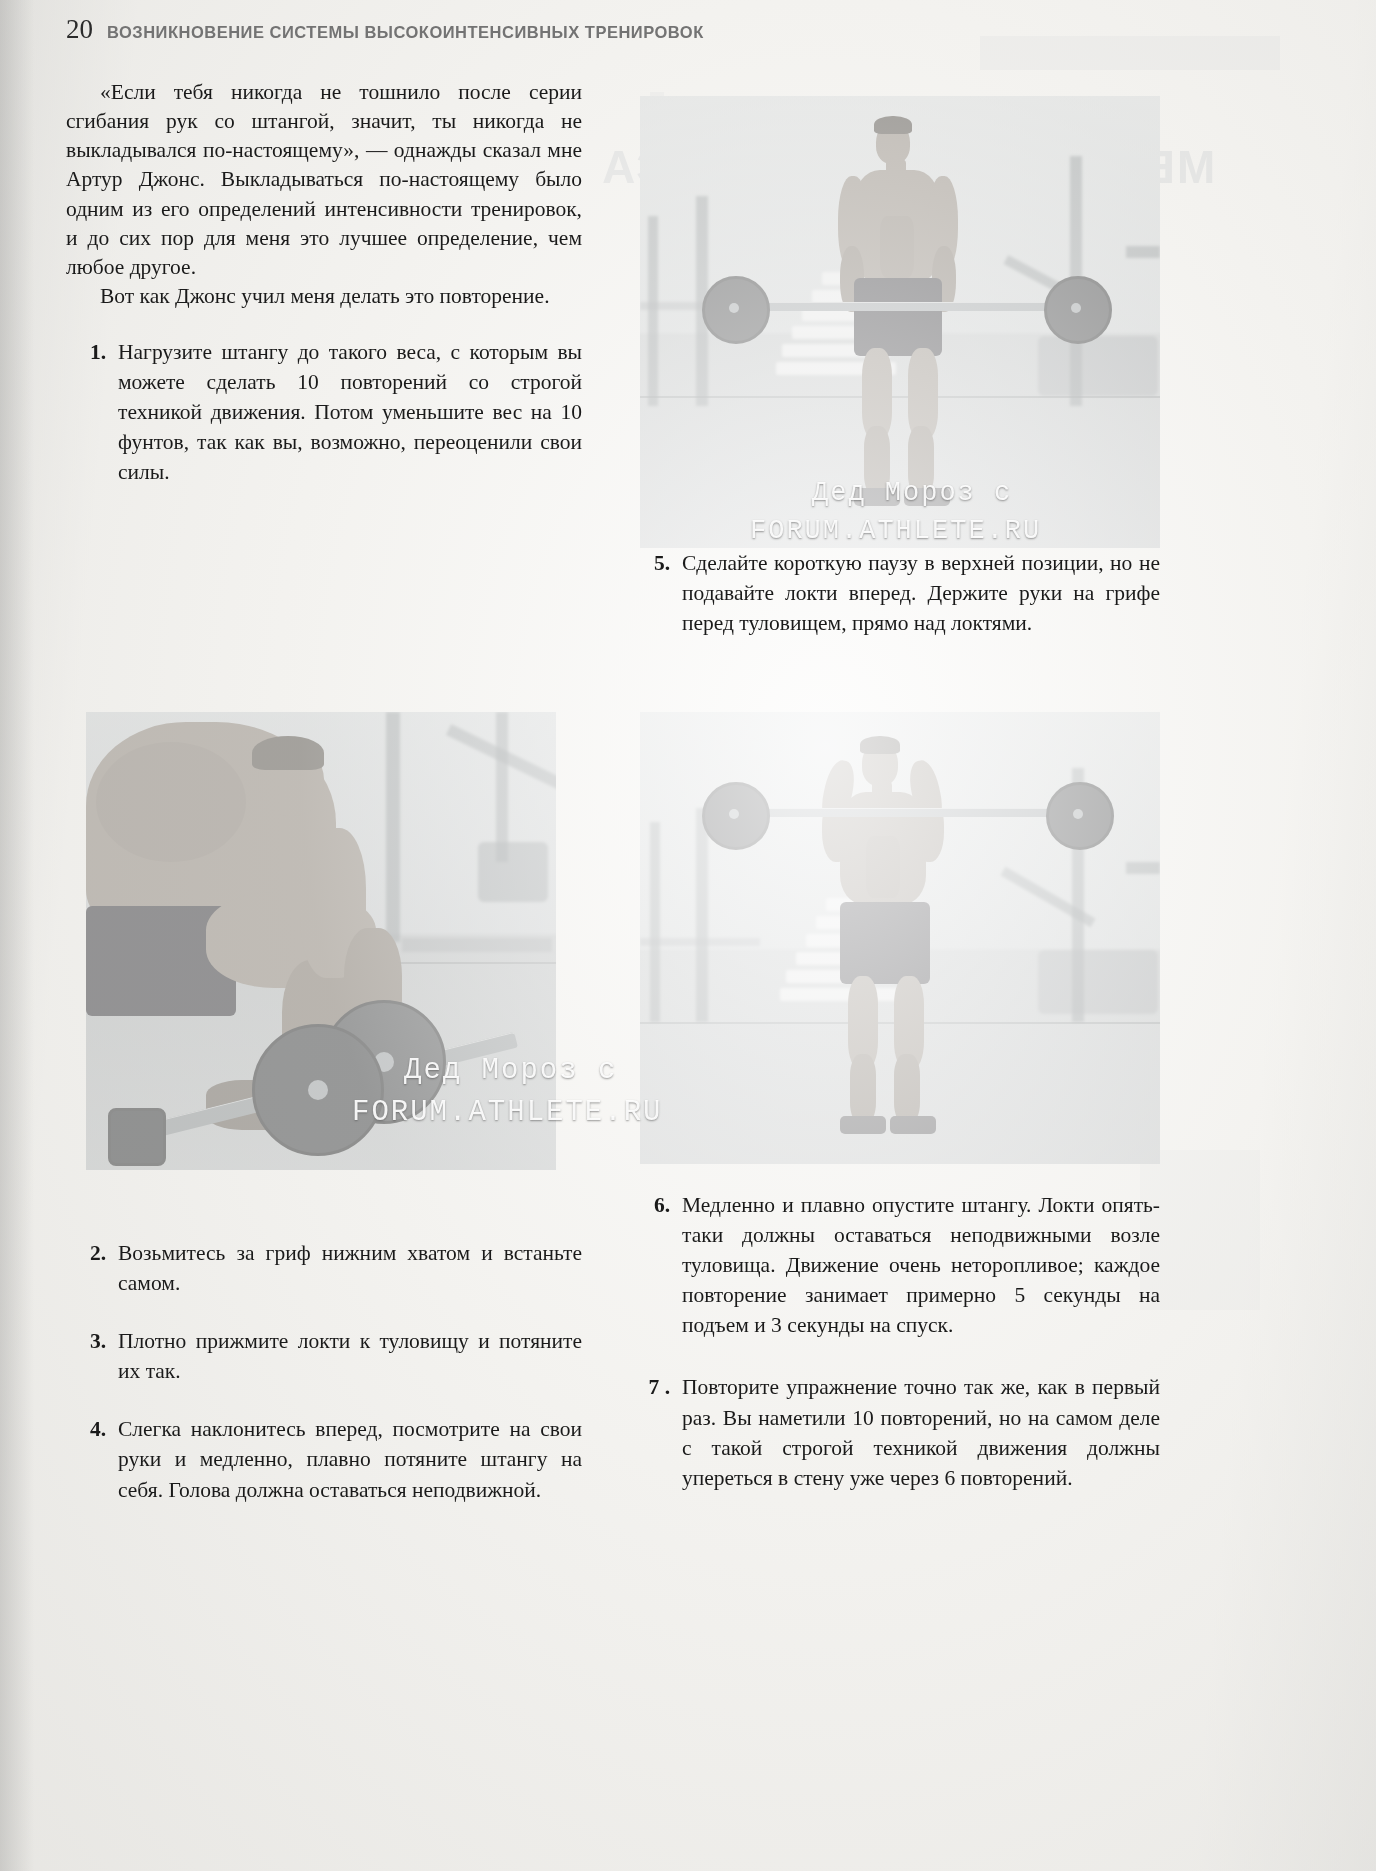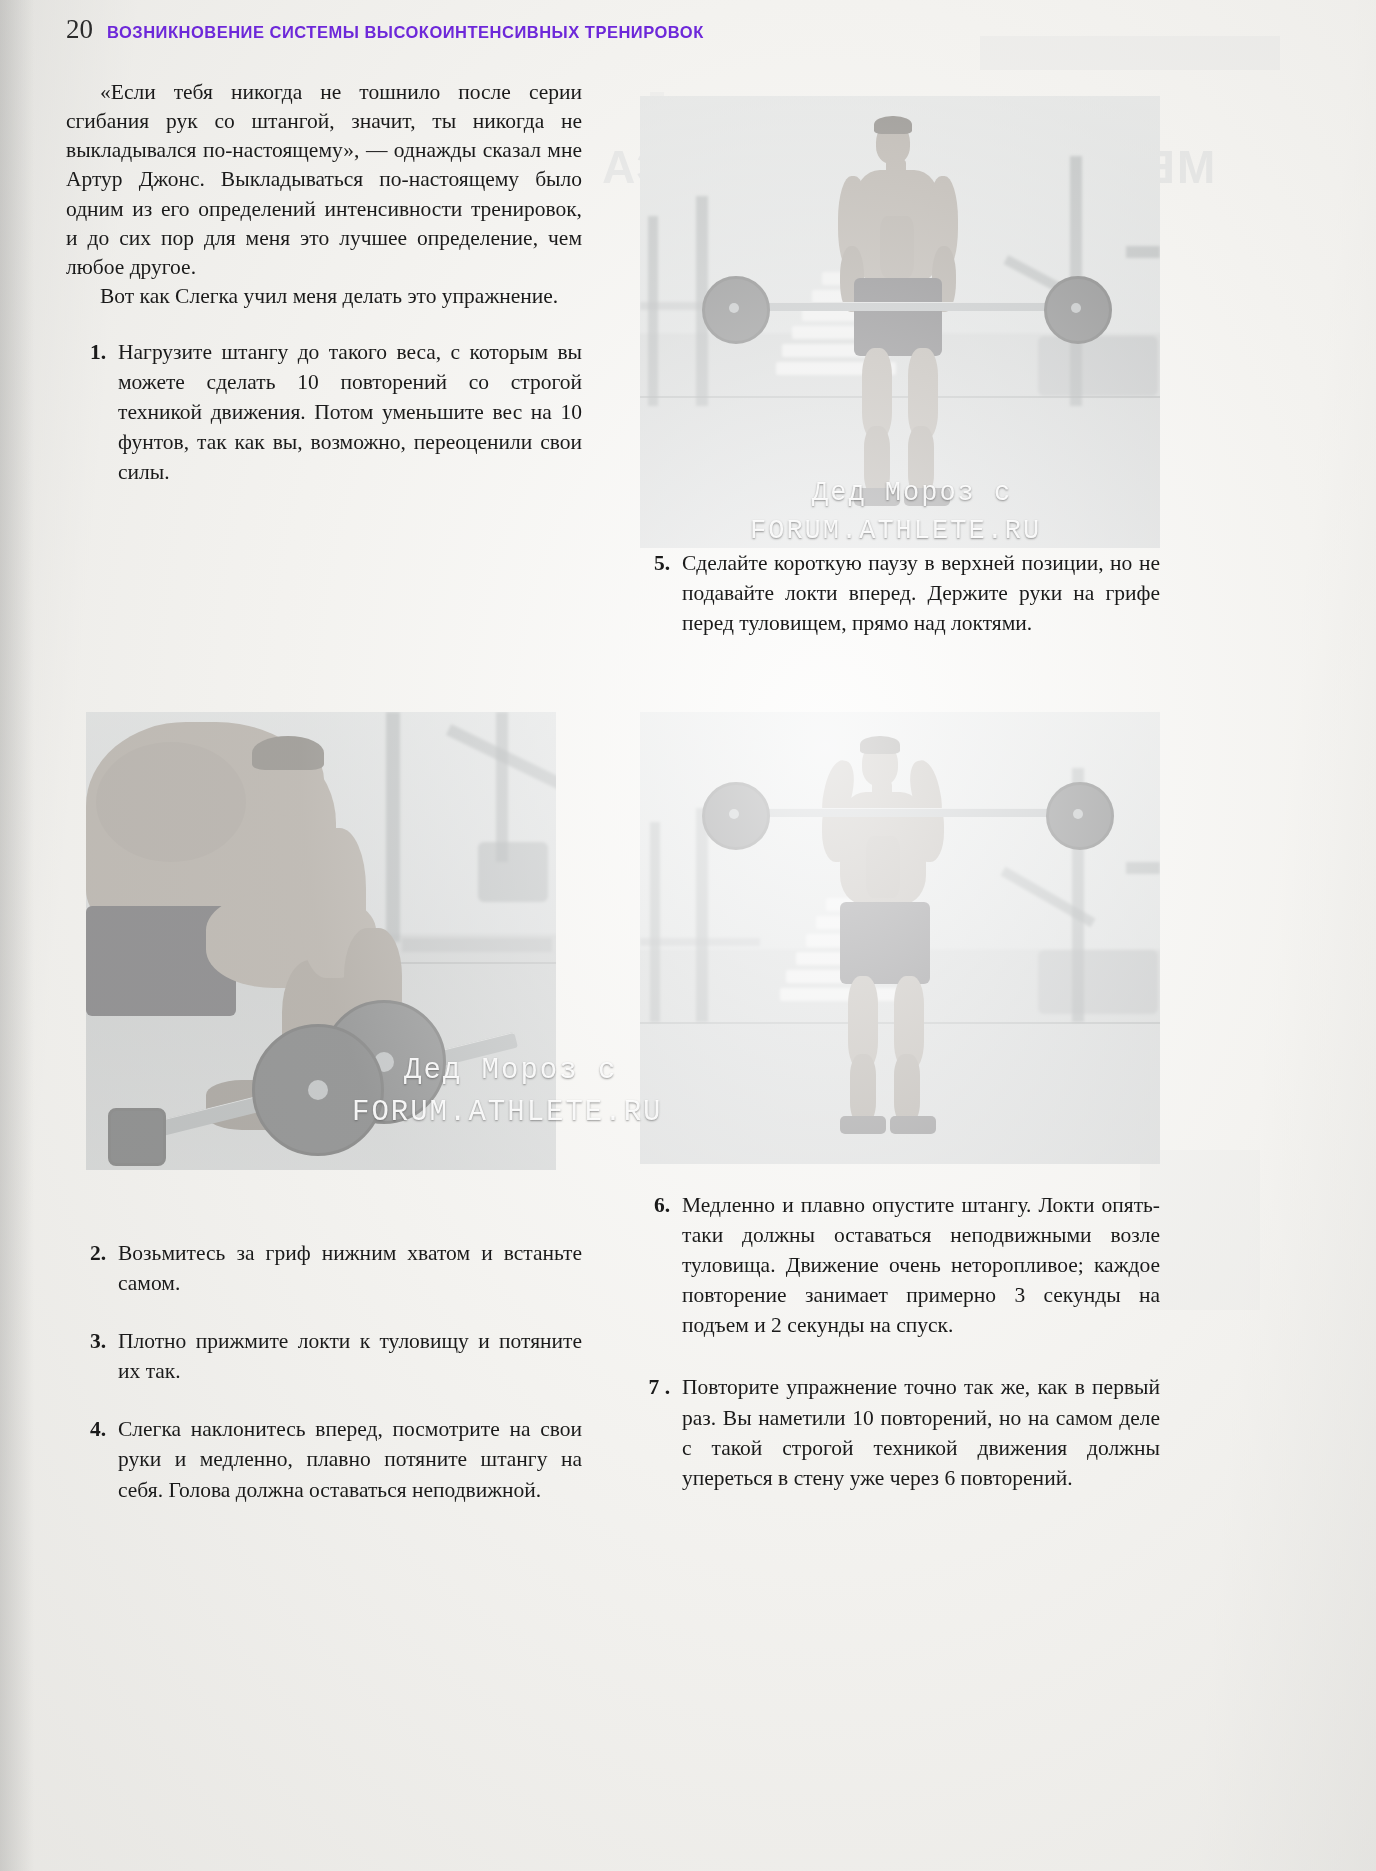--- a/index.html
+++ b/index.html
@@ -50,21 +50,21 @@
   .page-number {
     font-family: "Liberation Serif", serif;
     font-size: 27px;
     color: #2b2b2b;
   }
   .header-title {
     font-family: "Liberation Sans", sans-serif;
     font-size: 16.5px;
     font-weight: 700;
     letter-spacing: 0.5px;
-    color: #6d28d9;
+    color: #737373;
     text-transform: uppercase;
   }
 
   
   .ghost {
     position: absolute;
     z-index: 1;
     font-family: "Liberation Sans", sans-serif;
     font-weight: 700;
     color: rgba(150,155,165,0.30);
@@ -378,21 +378,21 @@
     <div class="plate" style="left:62px; top:70px; width:62px; height:62px;">
       <div class="plate-in" style="left:24px; top:24px; width:10px; height:10px;"></div>
     </div>
     <div class="plate" style="left:406px; top:70px; width:62px; height:62px;">
       <div class="plate-in" style="left:24px; top:24px; width:10px; height:10px;"></div>
     </div>
   </div>
 
   <div class="col col-left">
     <p class="body">«Если тебя никогда не тошнило после серии сгибания рук со штангой, значит, ты никогда не выкладывался по-настоящему», — однажды сказал мне Артур Джонс. Выкладываться по-настоящему было одним из его определений интенсивности тренировок, и до сих пор для меня это лучшее определение, чем любое другое.</p>
-    <p class="body">Вот как Слегка учил меня делать это упражнение.</p>
+    <p class="body">Вот как Джонс учил меня делать это повторение.</p>
 
     <div class="step">
       <div class="step-num">1.</div>
       <div class="step-text">Нагрузите штангу до такого веса, с которым вы можете сделать 10 повторений со строгой техникой движения. Потом уменьшите вес на 10 фунтов, так как вы, возможно, переоценили свои силы.</div>
     </div>
   </div>
 
   <div class="col" style="left:66px; top:1238px; width:516px;">
     <div class="step" style="margin-top:0;">
       <div class="step-num">2.</div>
@@ -411,21 +411,21 @@
   <div class="col" style="left:630px; top:548px; width:530px;">
     <div class="step" style="margin-top:0;">
       <div class="step-num">5.</div>
       <div class="step-text">Сделайте короткую паузу в верхней позиции, но не подавайте локти вперед. Держите руки на грифе перед туловищем, прямо над локтями.</div>
     </div>
   </div>
 
   <div class="col" style="left:630px; top:1190px; width:530px;">
     <div class="step" style="margin-top:0;">
       <div class="step-num">6.</div>
-      <div class="step-text">Медленно и плавно опустите штангу. Локти опять-таки должны оставаться неподвижными возле туловища. Движение очень неторопливое; каждое повторение занимает примерно 3 секунды на подъем и 2 секунды на спуск.</div>
+      <div class="step-text">Медленно и плавно опустите штангу. Локти опять-таки должны оставаться неподвижными возле туловища. Движение очень неторопливое; каждое повторение занимает примерно 5 секунды на подъем и 3 секунды на спуск.</div>
     </div>
     <div class="step" style="margin-top:32px;">
       <div class="step-num">7 .</div>
       <div class="step-text">Повторите упражнение точно так же, как в первый раз. Вы наметили 10 повторений, но на самом деле с такой строгой техникой движения должны упереться в стену уже через 6 повторений.</div>
     </div>
   </div>
 
 </div>
 
 </body></html>

